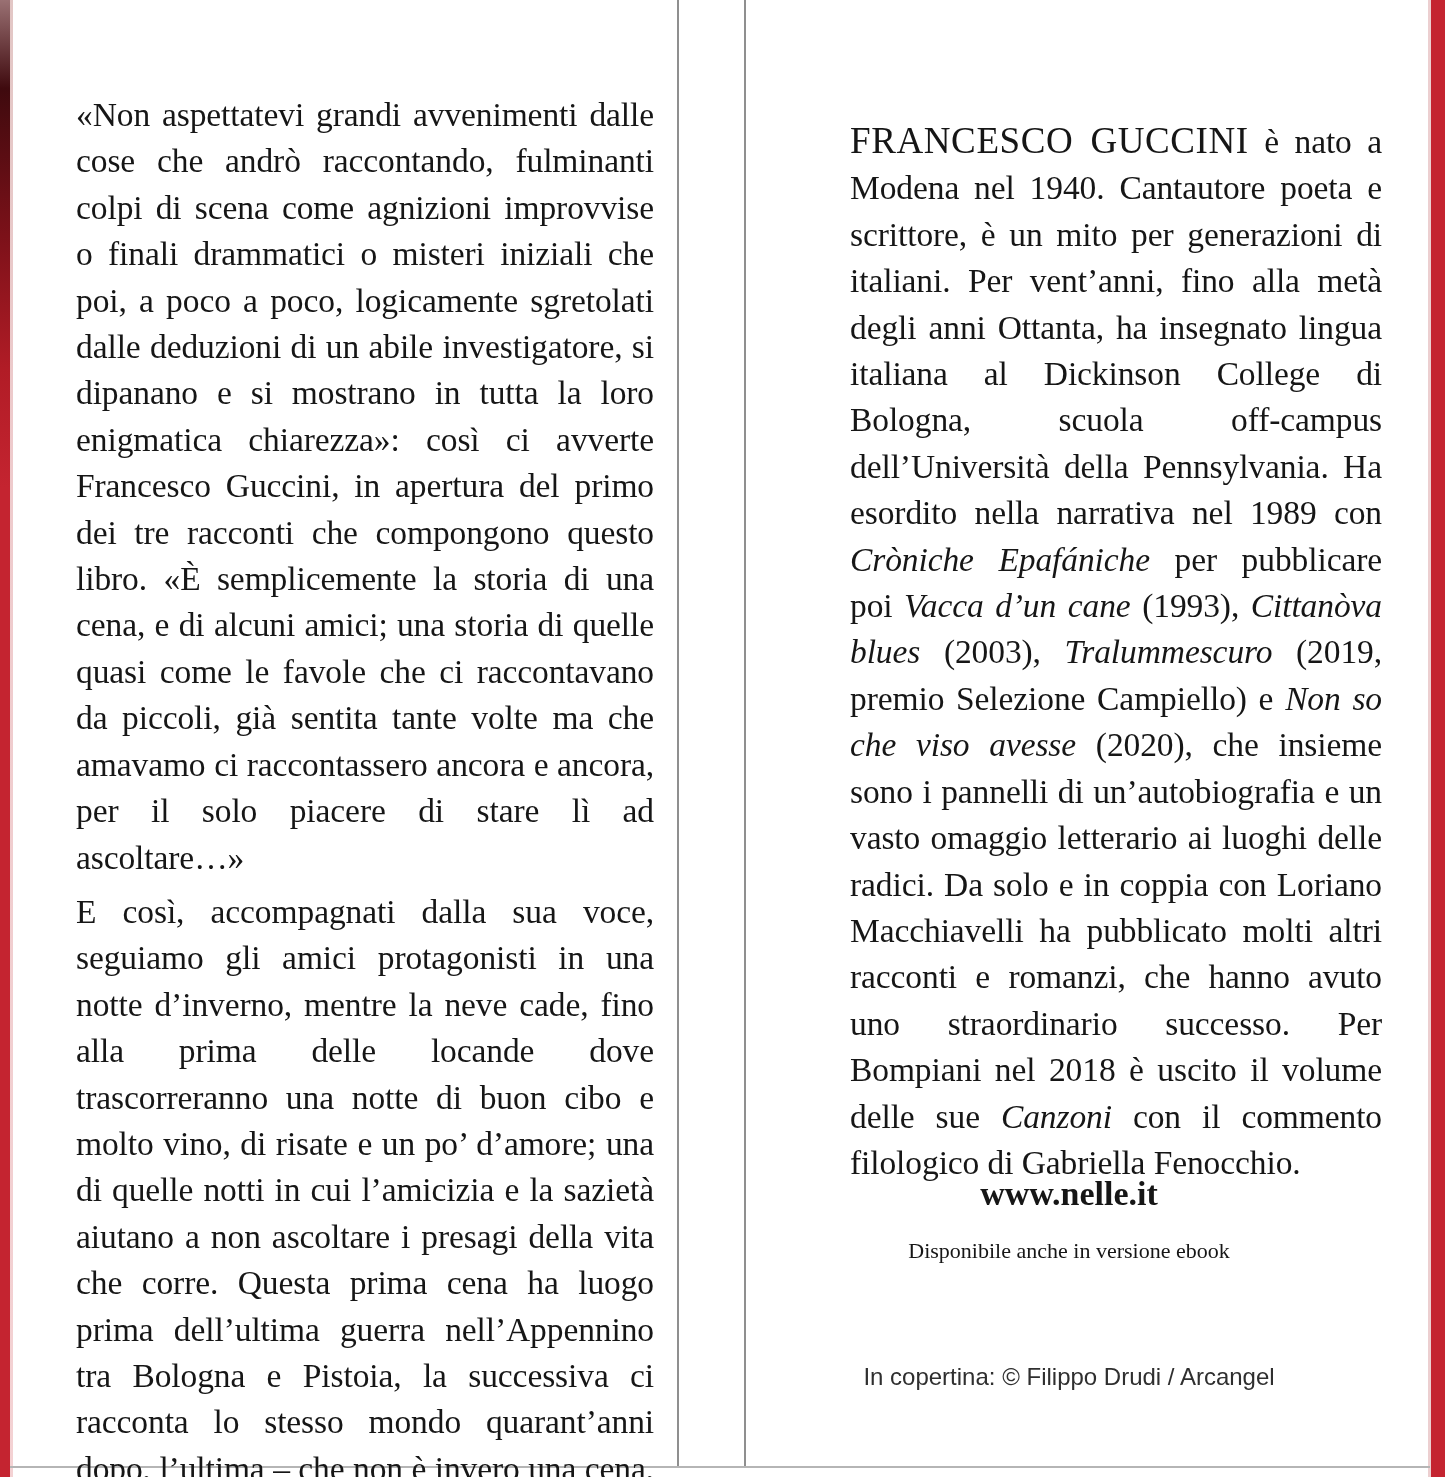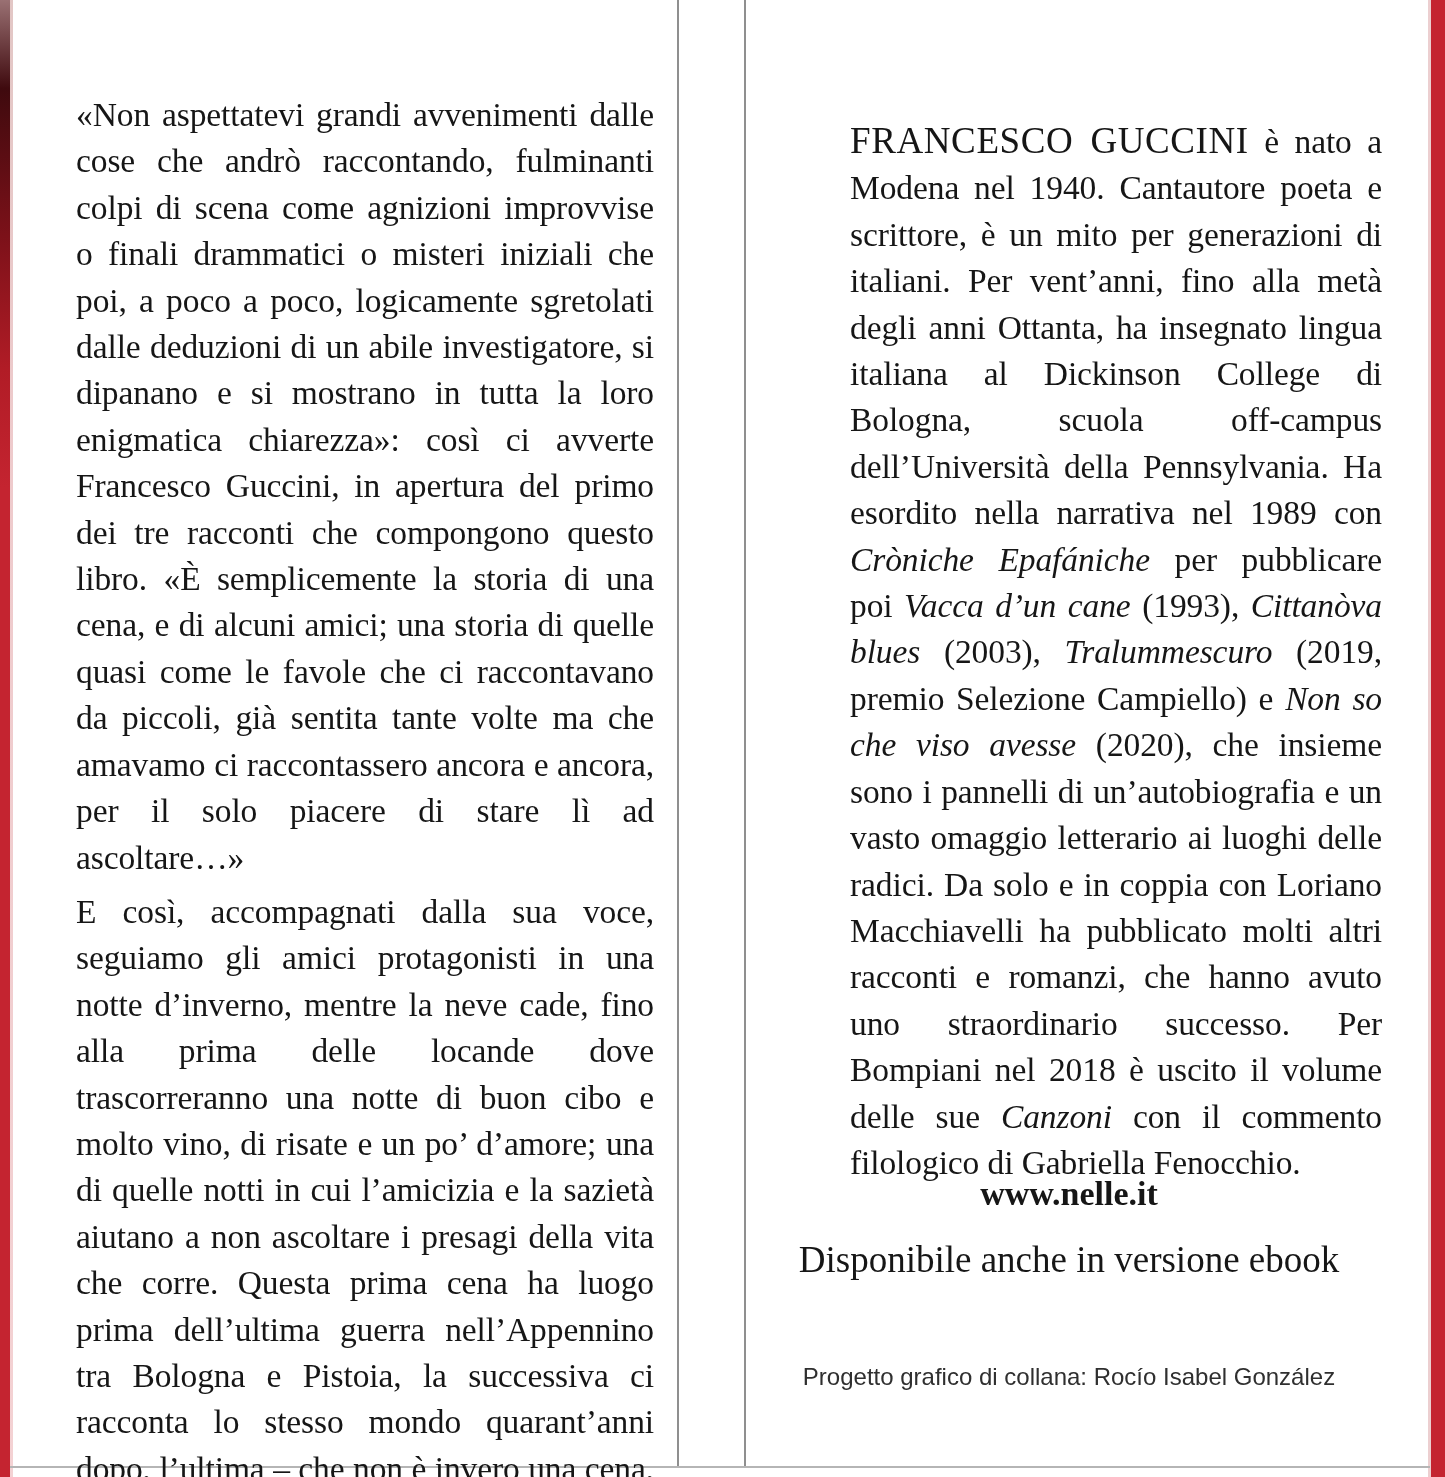--- a/index.html
+++ b/index.html
@@ -44,21 +44,21 @@
     font-size:33.5px;line-height:46.4px;text-align:justify;
     letter-spacing:-0.1px;
   }
   .flap-text p{margin:8px;padding:0;}
   #blurb{left:68px;width:594px;}
   #bio{left:850px;width:532px;top:86px;margin-top:32px;}
   .seg-smallcaps{font-size:37px;letter-spacing:0.6px;}
   .seg-italic{font-style:italic;}
   .right-center-zone{position:absolute;left:744px;width:650px;text-align:center;}
   #website{top:1175px;font-size:34px;font-weight:bold;}
-  #ebook-note{top:1238px;font-size:37px;}
+  #ebook-note{top:1238px;font-size:22px;}
   #credits{
     top:1360px;
     font-family:"Liberation Sans","DejaVu Sans",sans-serif;
     font-size:24px;line-height:33px;color:var(--credits-ink);
   }
 </style>
 </head>
 <body>
 
 <div class="spine-stripe"></div>
@@ -72,14 +72,14 @@
     <p>E così, accompagnati dalla sua voce, seguiamo gli amici protagonisti in una notte d’inverno, mentre la neve cade, fino alla prima delle locande dove trascorreranno una notte di buon cibo e molto vino, di risate e un po’ d’amore; una di quelle notti in cui l’amicizia e la sazietà aiutano a non ascoltare i presagi della vita che corre. Questa prima cena ha luogo prima dell’ultima guerra nell’Appennino tra Bologna e Pistoia, la successiva ci racconta lo stesso mondo quarant’anni dopo, l’ultima – che non è invero una cena, bensì un pranzo di mezza estate che si protrae fino a un grande falò notturno – si svolge nel giorno di un’eclissi di sole. Dai poveri anni Trenta alla disillusa fine del Novecento, passando dalle speranze dei Settanta, nelle tre compagnie di amici che si avvicendano, nei loro scherzi, nelle loro sbronze, nei cibi che scelgono di mangiare ritroviamo il sapore del nostro passato e rileggiamo noi stessi con divertimento e malinconia. Francesco Guccini inanella tre storie che diventano una sola e dà vita a nuovi, memorabili, bizzarri eroi della sua epica del tempo perduto.</p>
   </div>
 
 <div id="bio" class="flap-text"><span class="seg-smallcaps">FRANCESCO GUCCINI</span><span class="seg-normal"> è nato a Modena nel 1940. Cantautore poeta e scrittore, è un mito per generazioni di italiani. Per vent’anni, fino alla metà degli anni Ottanta, ha insegnato lingua italiana al Dickinson College di Bologna, scuola off-campus dell’Università della Pennsylvania. Ha esordito nella narrativa nel 1989 con </span><span class="seg-italic">Cròniche Epafániche</span><span class="seg-normal"> per pubblicare poi </span><span class="seg-italic">Vacca d’un cane</span><span class="seg-normal"> (1993), </span><span class="seg-italic">Cittanòva blues</span><span class="seg-normal"> (2003), </span><span class="seg-italic">Tralummescuro</span><span class="seg-normal"> (2019, premio Selezione Campiello) e </span><span class="seg-italic">Non so che viso avesse</span><span class="seg-normal"> (2020), che insieme sono i pannelli di un’autobiografia e un vasto omaggio letterario ai luoghi delle radici. Da solo e in coppia con Loriano Macchiavelli ha pubblicato molti altri racconti e romanzi, che hanno avuto uno straordinario successo. Per Bompiani nel 2018 è uscito il volume delle sue </span><span class="seg-italic">Canzoni</span><span class="seg-normal"> con il commento filologico di Gabriella Fenocchio.</span></div>
 
 <div id="website" class="right-center-zone">www.nelle.it</div>
 
 <div id="ebook-note" class="right-center-zone">Disponibile anche in versione ebook</div>
 
 <div id="credits" class="right-center-zone">
-    <div>Progetto grafico di collana: Rocío Isabel González</div>
+    <div>In copertina: © Filippo Drudi / Arcangel</div>
   </div>
 
 </body></html>

